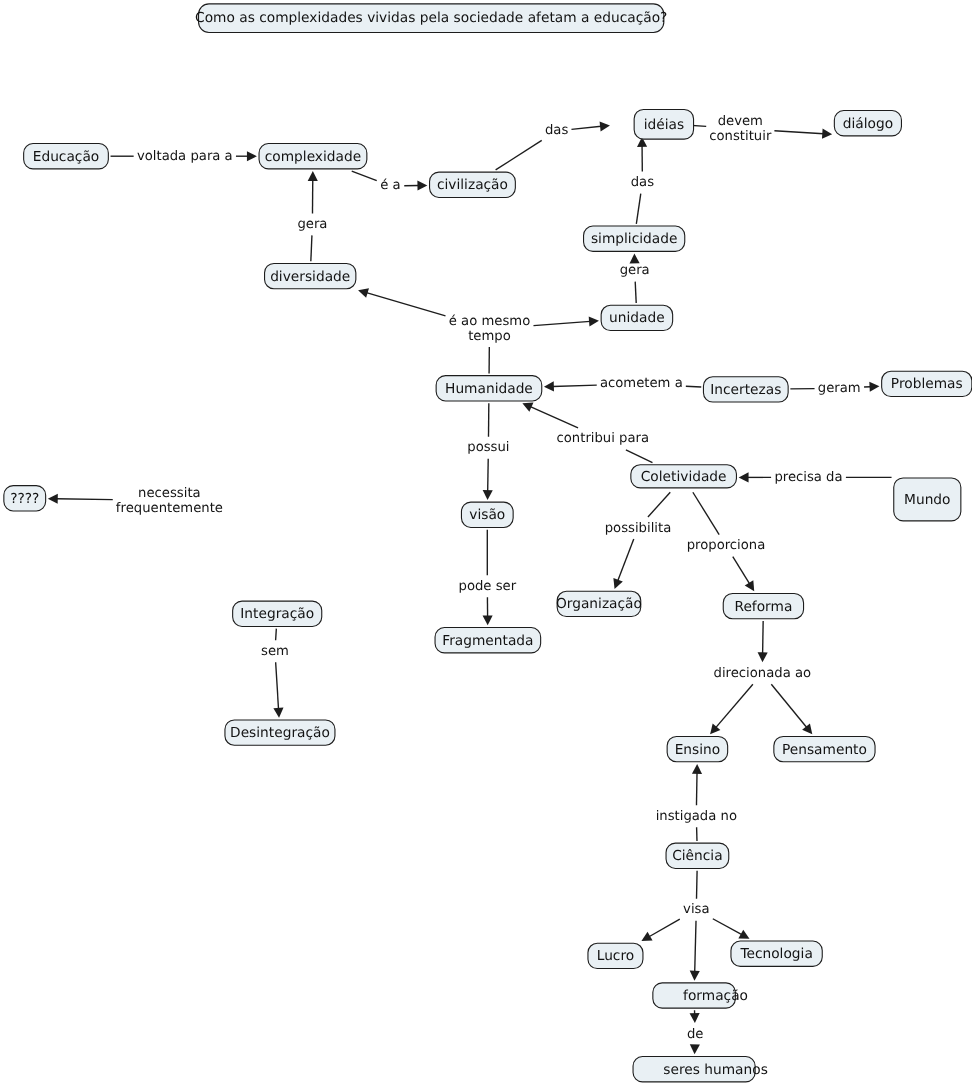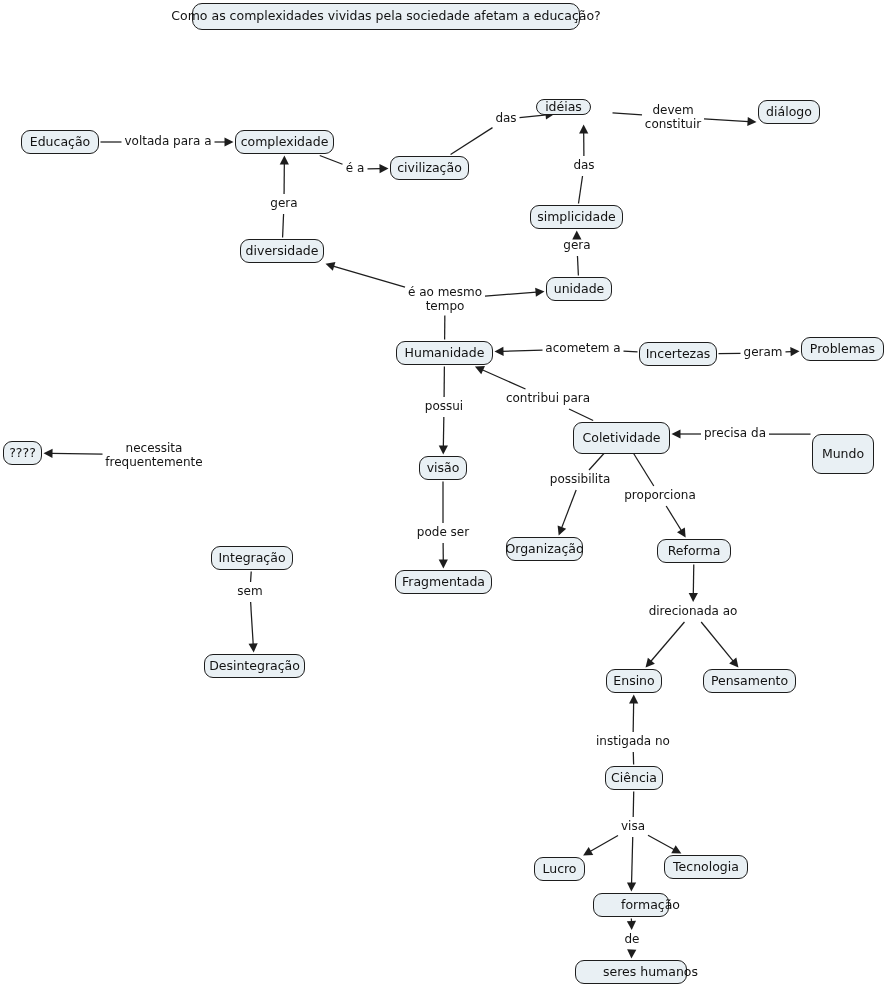--- a/index.html
+++ b/index.html
@@ -228,34 +228,34 @@
       <g>
         <polygon points="631.7142857142857,930 626.8591241514765,921.1350461817887 636.055371346915,920.8722962619189" fill="#1d1d1d"></polygon>
         <line x1="631.3857142857142" y1="918.5" x2="631.4880923050066" y2="922.0832306752313" stroke="#1d1d1d" stroke-width="1.25" stroke-linecap="butt"></line>
       </g>
       <g>
         <polygon points="631.421875,958.5 627.105232221399,949.3607114542788 636.3007433214001,949.6480711761537" fill="#1d1d1d"></polygon>
         <line x1="631.6875" y1="950" x2="631.6692542388315" y2="950.5838643573903" stroke="#1d1d1d" stroke-width="1.25" stroke-linecap="butt"></line>
       </g>
     </svg>
   <div id="node-layer">
-      <div class="node title-node" style="left: 192px; top: 3px; width: 388px; height: 27px;">Como as complexidades vividas pela sociedade afetam a educação?</div>
+      <div class="node title-node" style="left: 180px; top: 3px; width: 424px; height: 27px;">Como as complexidades vividas pela sociedade afetam a educação?</div>
       <div class="node" style="left: 21px; top: 130px; width: 78px; height: 24px;">Educação</div>
       <div class="node" style="left: 235px; top: 130px; width: 99px; height: 24px;">complexidade</div>
       <div class="node" style="left: 390px; top: 156px; width: 79px; height: 24px;">civilização</div>
-      <div class="node" style="left: 536px; top: 99px; width: 55px; height: 16px;">idéias</div>
+      <div class="node" style="left: 576px; top: 99px; width: 55px; height: 28px;">idéias</div>
       <div class="node" style="left: 758px; top: 100px; width: 62px; height: 24px;">diálogo</div>
       <div class="node" style="left: 530px; top: 205px; width: 93px; height: 24px;">simplicidade</div>
       <div class="node" style="left: 240px; top: 239px; width: 84px; height: 24px;">diversidade</div>
       <div class="node" style="left: 546px; top: 277px; width: 66px; height: 24px;">unidade</div>
       <div class="node" style="left: 396px; top: 341px; width: 97px; height: 24px;">Humanidade</div>
       <div class="node" style="left: 639px; top: 342px; width: 78px; height: 24px;">Incertezas</div>
       <div class="node" style="left: 801px; top: 337px; width: 83px; height: 24px;">Problemas</div>
       <div class="node" style="left: 3px; top: 441px; width: 39px; height: 24px;">????</div>
-      <div class="node" style="left: 573px; top: 422px; width: 97px; height: 32px;">Coletividade</div>
+      <div class="node" style="left: 573px; top: 422px; width: 97px; height: 22px;">Coletividade</div>
       <div class="node" style="left: 812px; top: 434px; width: 62px; height: 40px;">Mundo</div>
       <div class="node" style="left: 419px; top: 456px; width: 48px; height: 24px;">visão</div>
       <div class="node" style="left: 506px; top: 537px; width: 77px; height: 24px;">Organização</div>
       <div class="node" style="left: 657px; top: 539px; width: 74px; height: 24px;">Reforma</div>
       <div class="node" style="left: 211px; top: 546px; width: 82px; height: 24px;">Integração</div>
       <div class="node" style="left: 395px; top: 570px; width: 97px; height: 24px;">Fragmentada</div>
       <div class="node" style="left: 204px; top: 654px; width: 101px; height: 24px;">Desintegração</div>
       <div class="node" style="left: 606px; top: 669px; width: 56px; height: 24px;">Ensino</div>
       <div class="node" style="left: 703px; top: 669px; width: 93px; height: 24px;">Pensamento</div>
       <div class="node" style="left: 605px; top: 766px; width: 58px; height: 24px;">Ciência</div>

